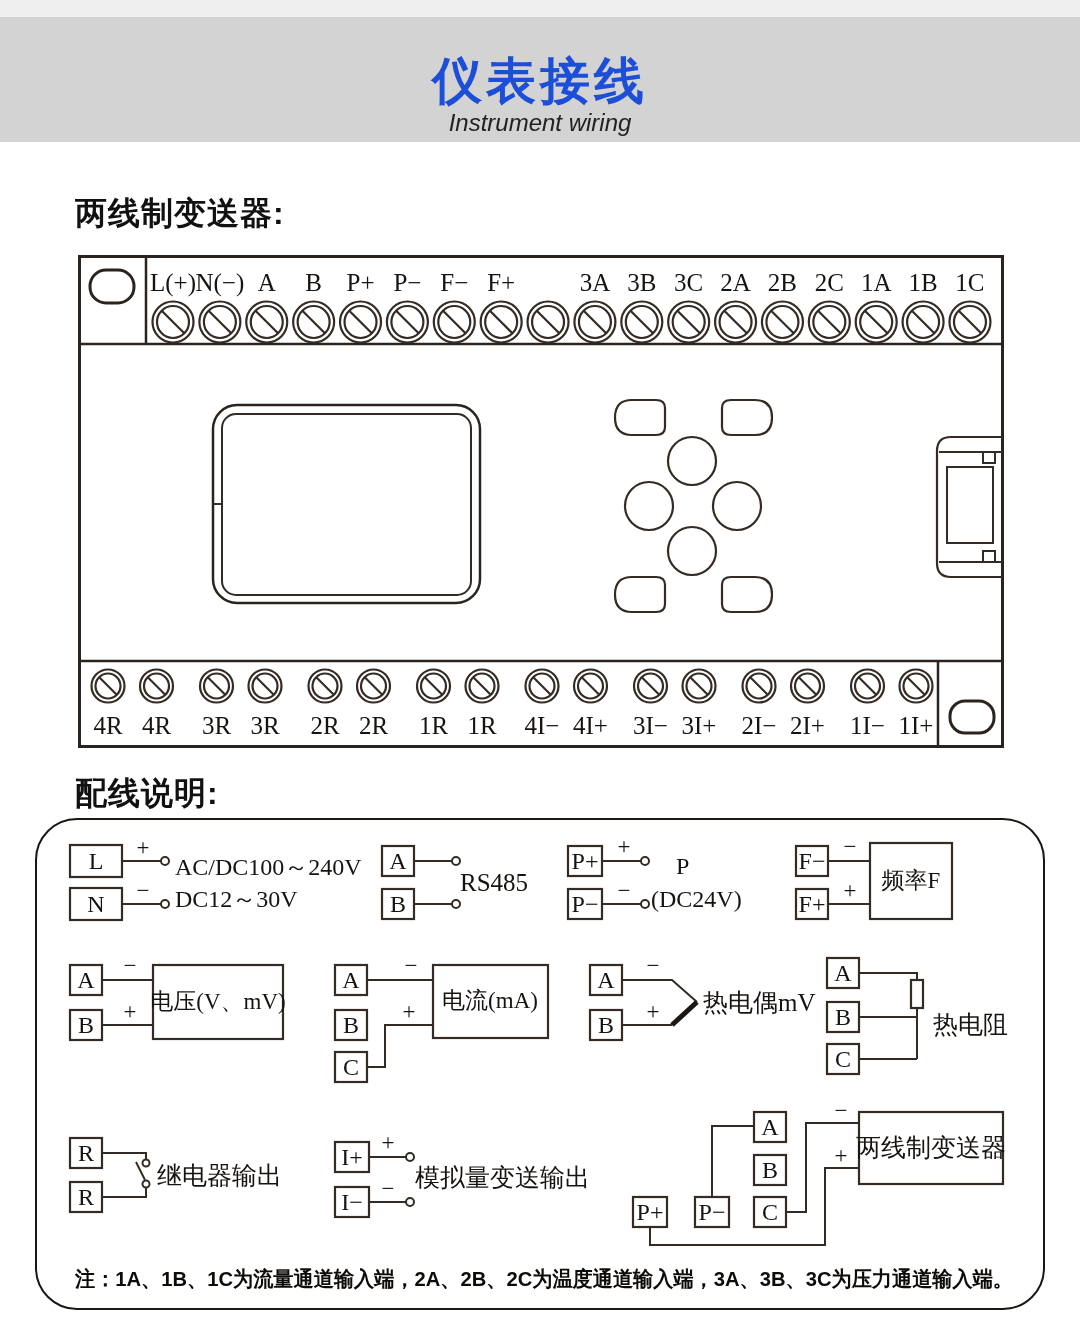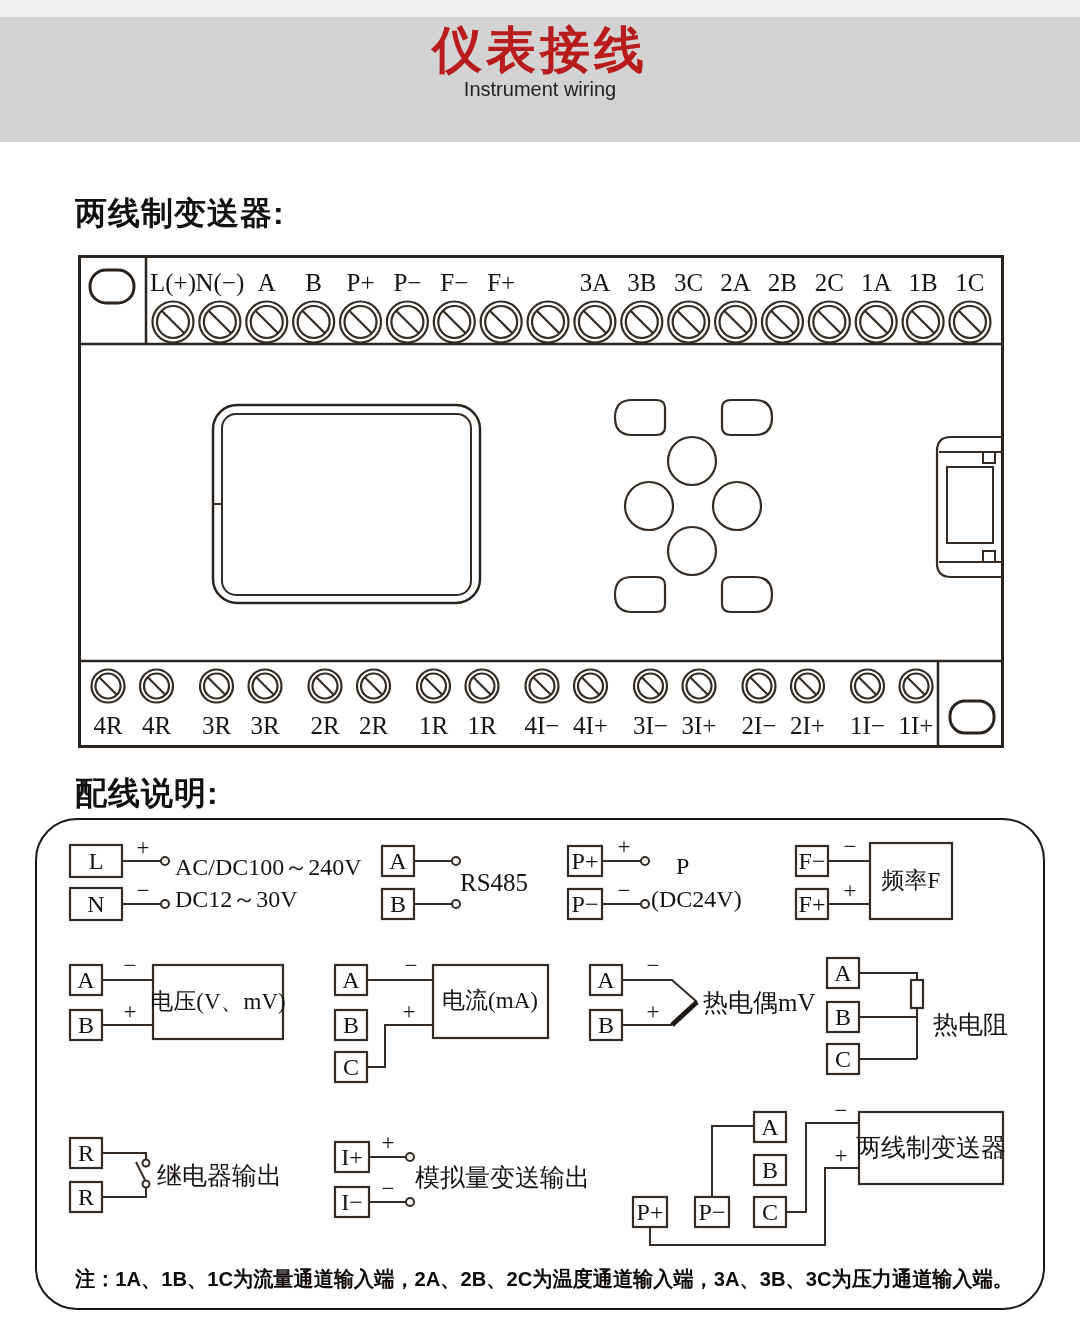--- a/index.html
+++ b/index.html
@@ -1,21 +1,21 @@
 <!DOCTYPE html>
 <html><head>
 <meta charset="utf-8">
 <style>
   html,body{margin:0;padding:0;background:#fff;}
   .page{position:relative;width:1080px;height:1324px;background:#fff;overflow:hidden;
         font-family:"Liberation Sans","DejaVu Sans",sans-serif;color:#171310;}
   .top-strip{position:absolute;left:0;top:0;width:1080px;height:17px;background:#efefef;}
   .banner{position:absolute;left:0;top:17px;width:1080px;height:125px;background:#d3d3d3;text-align:center;}
-  .banner-title{margin-top:0;font-size:50px;font-weight:bold;letter-spacing:4px;color:#b91c1c;}
-  .banner-subtitle{margin-top:-6px;font-size:20px;color:#222;}
+  .banner-title{margin-top:31px;font-size:50px;font-weight:bold;letter-spacing:4px;color:#1d4ed8;}
+  .banner-subtitle{margin-top:-6px;font-size:24px;color:#222;font-style:italic;}
   .sec-heading{position:absolute;left:75px;margin:0;font-size:32px;font-weight:700;color:#111;letter-spacing:1px;}
   .h-diagram{top:192px;}
   .h-wiring{top:772px;text-align:center;}
   .instrument{position:absolute;left:78px;top:255px;width:926px;height:493px;}
   .wiring-box{position:absolute;left:35px;top:818px;width:1010px;height:492px;
               border:2.5px solid #1c1713;border-radius:42px;box-sizing:border-box;}
   .wiring-box svg{position:absolute;left:-2.5px;top:-2.5px;}
   
   .ln{stroke:#332b24;stroke-width:2;fill:none;}
   .ln25{stroke:#2b241e;stroke-width:2.5;fill:none;}

